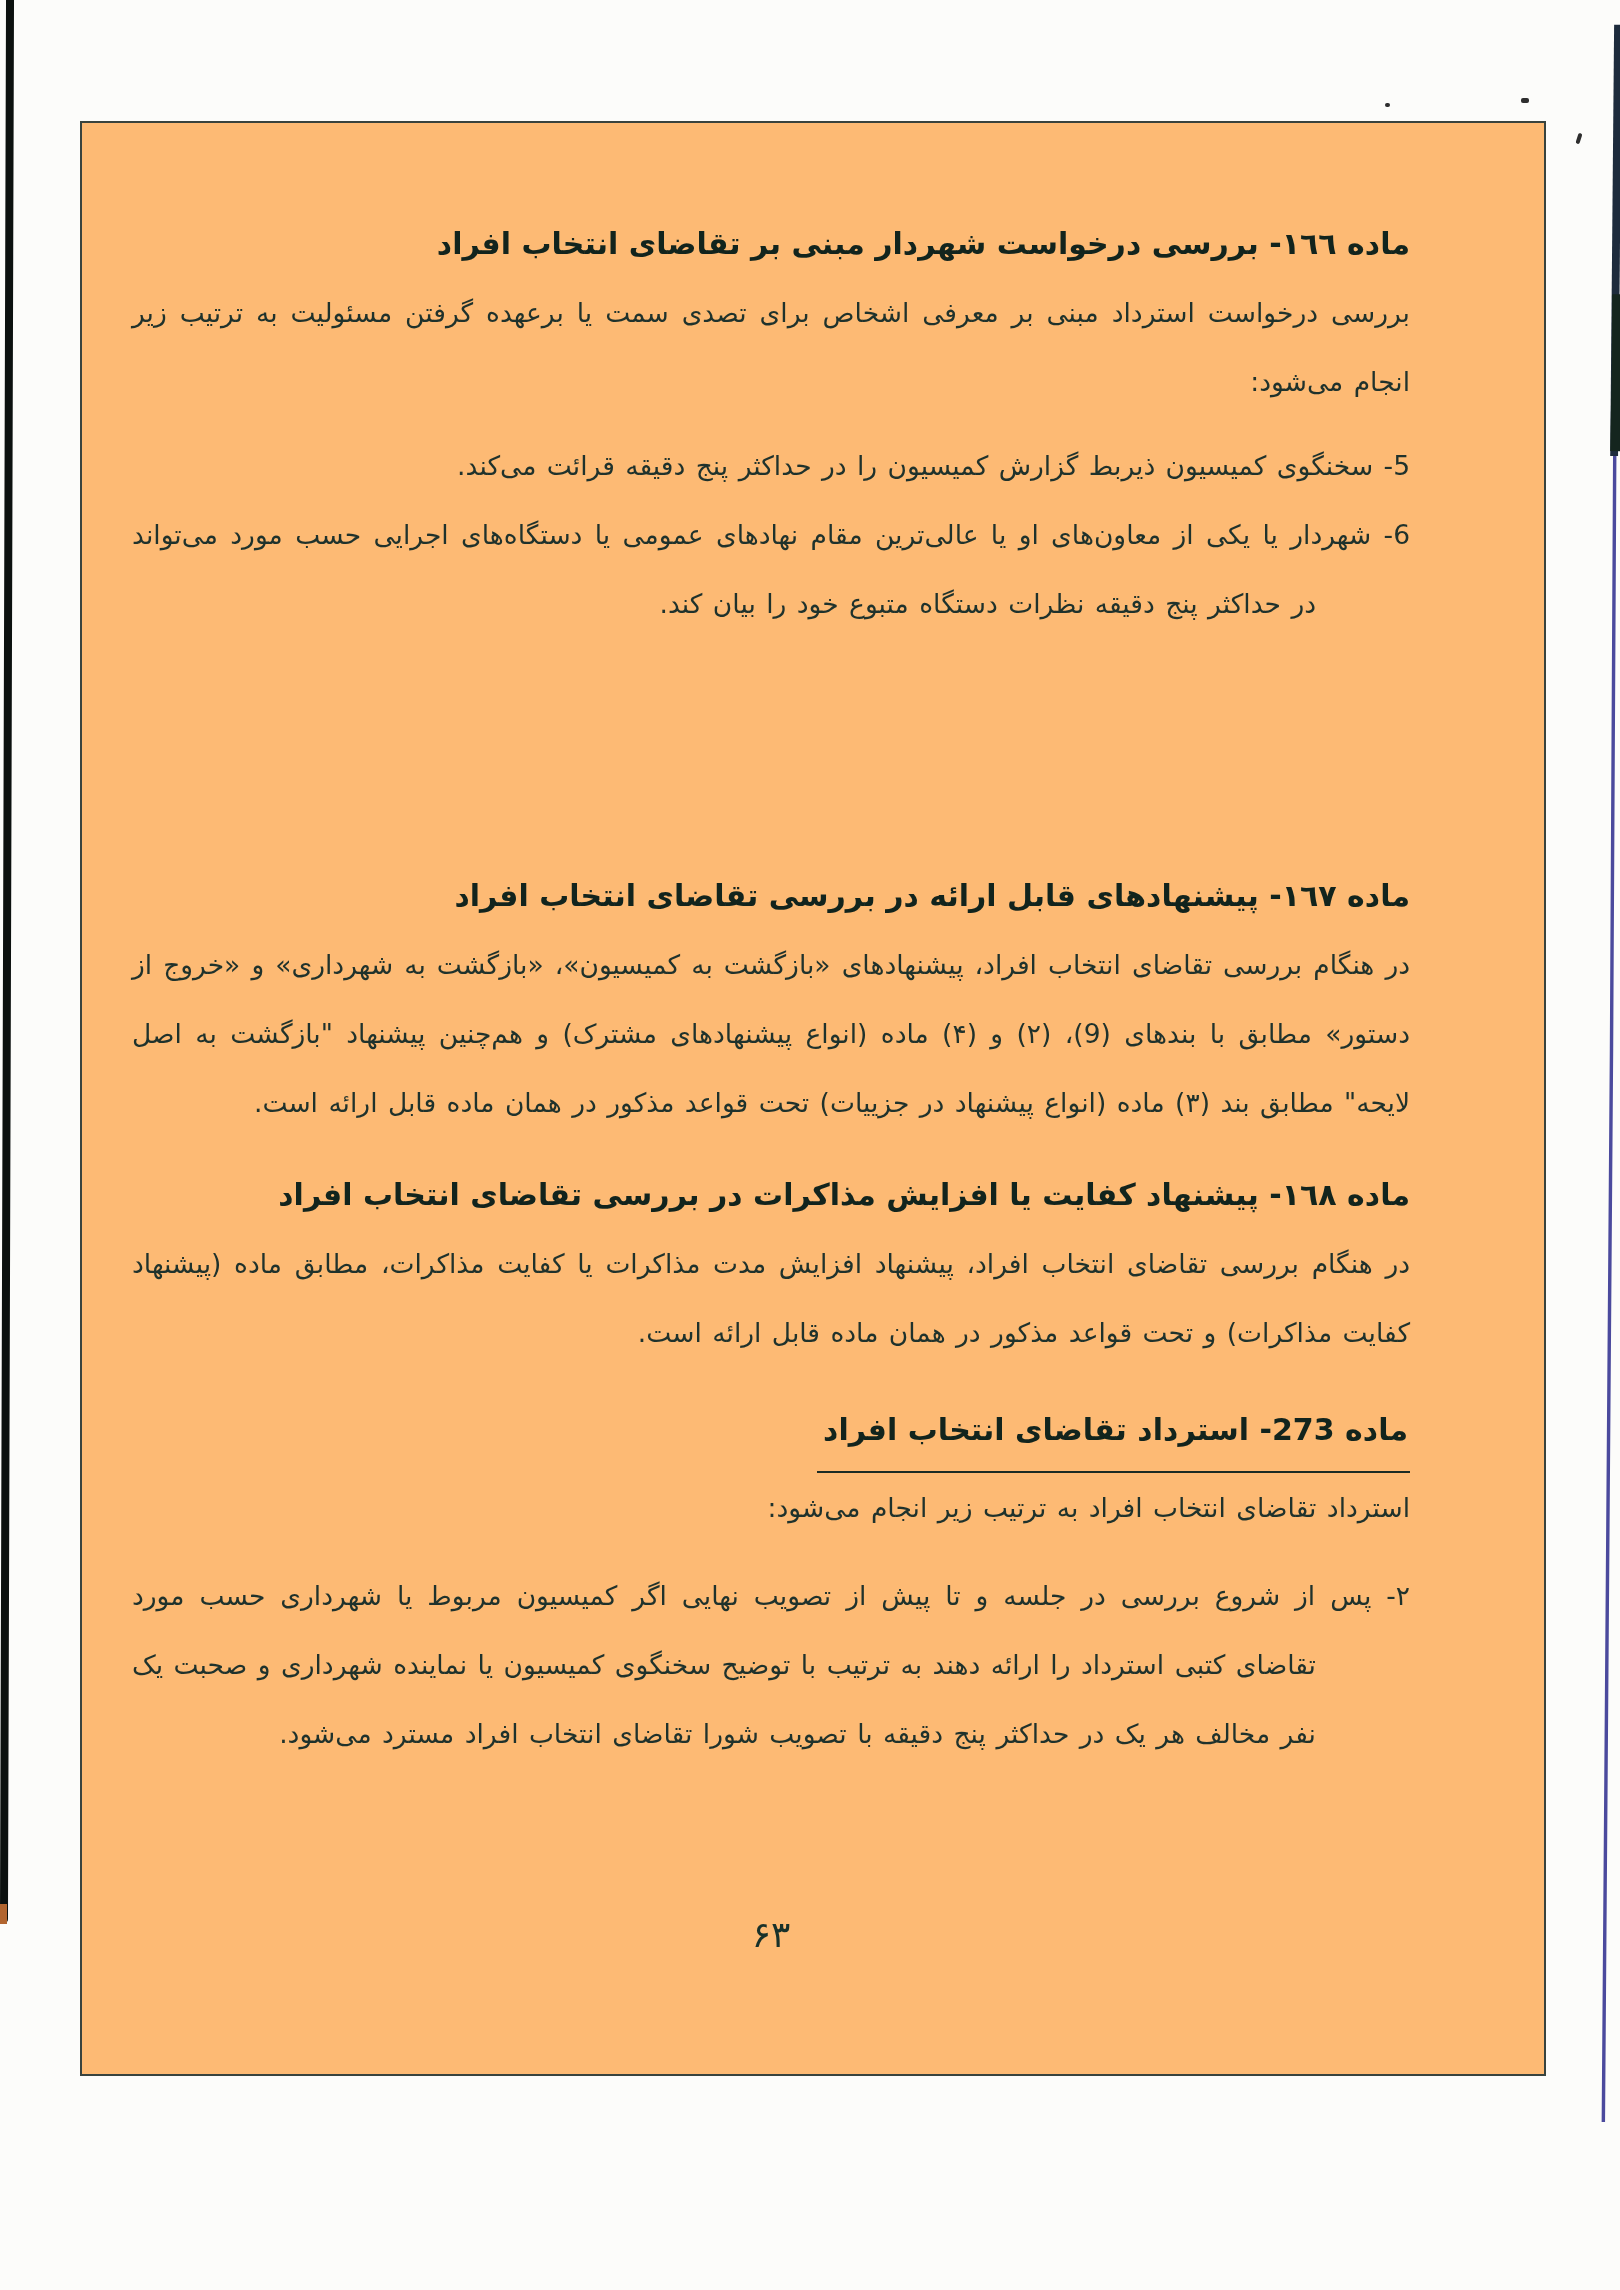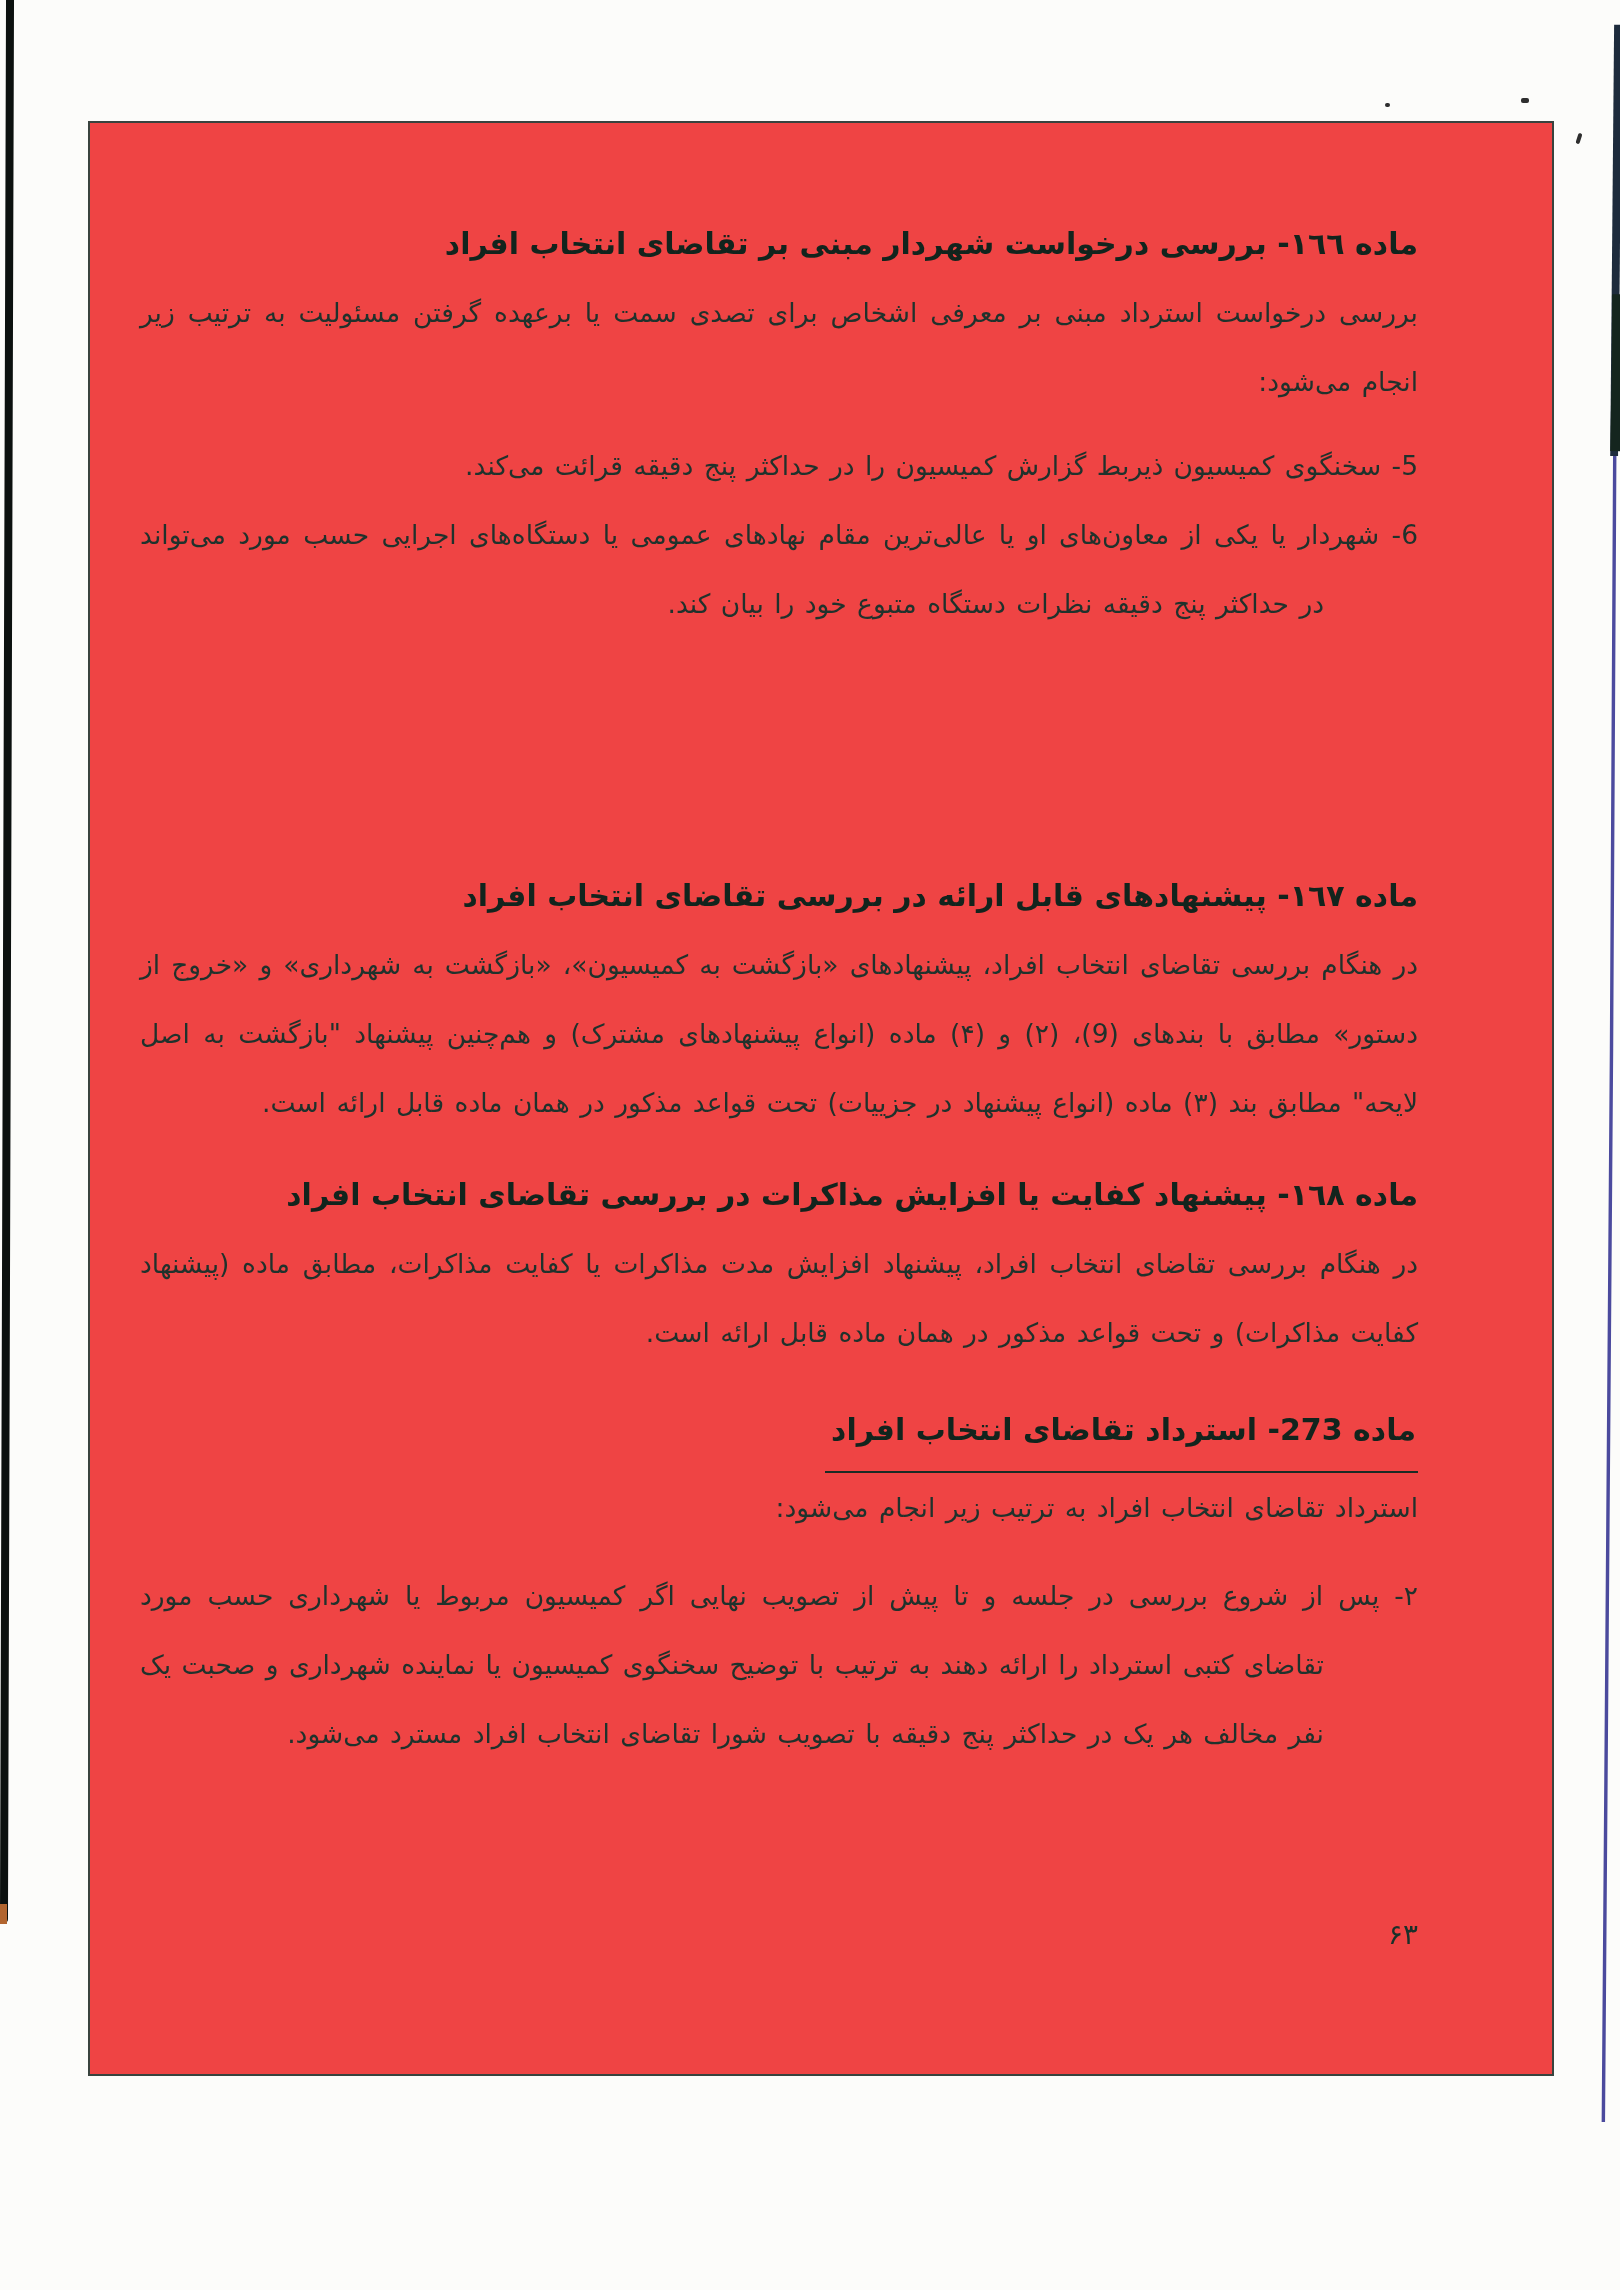--- a/index.html
+++ b/index.html
@@ -30,41 +30,41 @@
   .speck { position: absolute; background: #2e2e2e; border-radius: 2px; }
   .speck.s1 { left: 1385px; top: 103px; width: 4.9px; height: 3.9px; }
   .speck.s2 { left: 1521px; top: 98px; width: 7.8px; height: 4.9px; }
   .speck.s3 { left: 1473px; top: 125px; width: 3.9px; height: 12.7px; transform: rotate(14deg); }
   .speck.s4 { left: 1577px; top: 133px; width: 3.9px; height: 10.8px; transform: rotate(18deg); }
   .speck.s5 { left: 0px; top: 1904px; width: 6.9px; height: 19.6px; background: #b2652f; border-radius: 0; }
 
   
   .frame {
     position: absolute;
-    left: 88px; top: 121px;
+    left: 80px; top: 121px;
     width: 1462px; height: 1951px;
     border: 2px solid #39433e;
-    background: #ef4444;
+    background: #fdba74;
   }
   .content {
     position: absolute;
     top: 86px; right: 134px;
     width: 1278px;
     direction: rtl;
     font-size: 26.5px;
     line-height: 69px;
   }
   section { position: absolute; right: 0; width: 1278px; }
   .sec-166 { top: 0; }
   .sec-167 { top: 652px; }
   .sec-168 { top: 951px; }
   .sec-169 { top: 1186px; }
   .page-number {
     position: absolute; top: 1691px; right: 0; width: 1278px;
-    text-align: right; font-size: 28px; line-height: 69px; color: #18312a;
+    text-align: center; font-size: 36px; line-height: 69px; color: #18312a;
   }
 
   .heading {
     font-weight: bold;
     font-size: 30px;
     line-height: 69px;
     color: #12241d;
     text-align: right;
     white-space: nowrap;
   }

